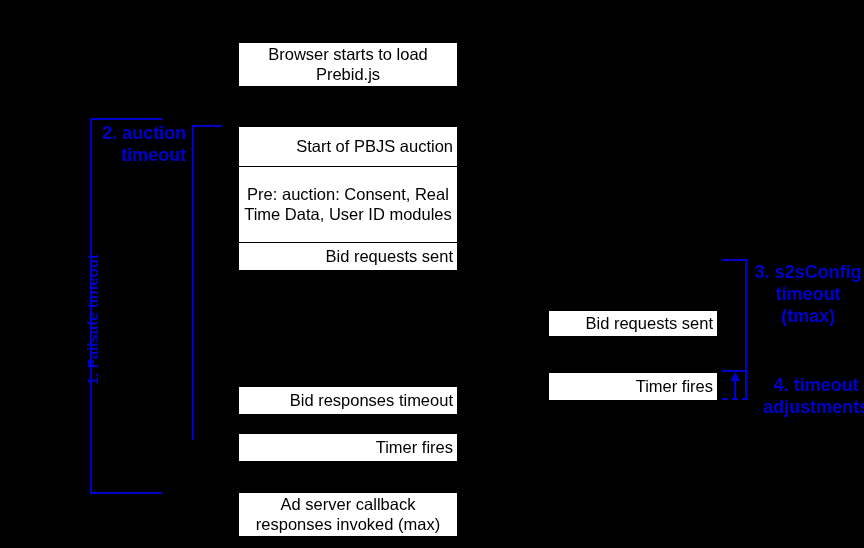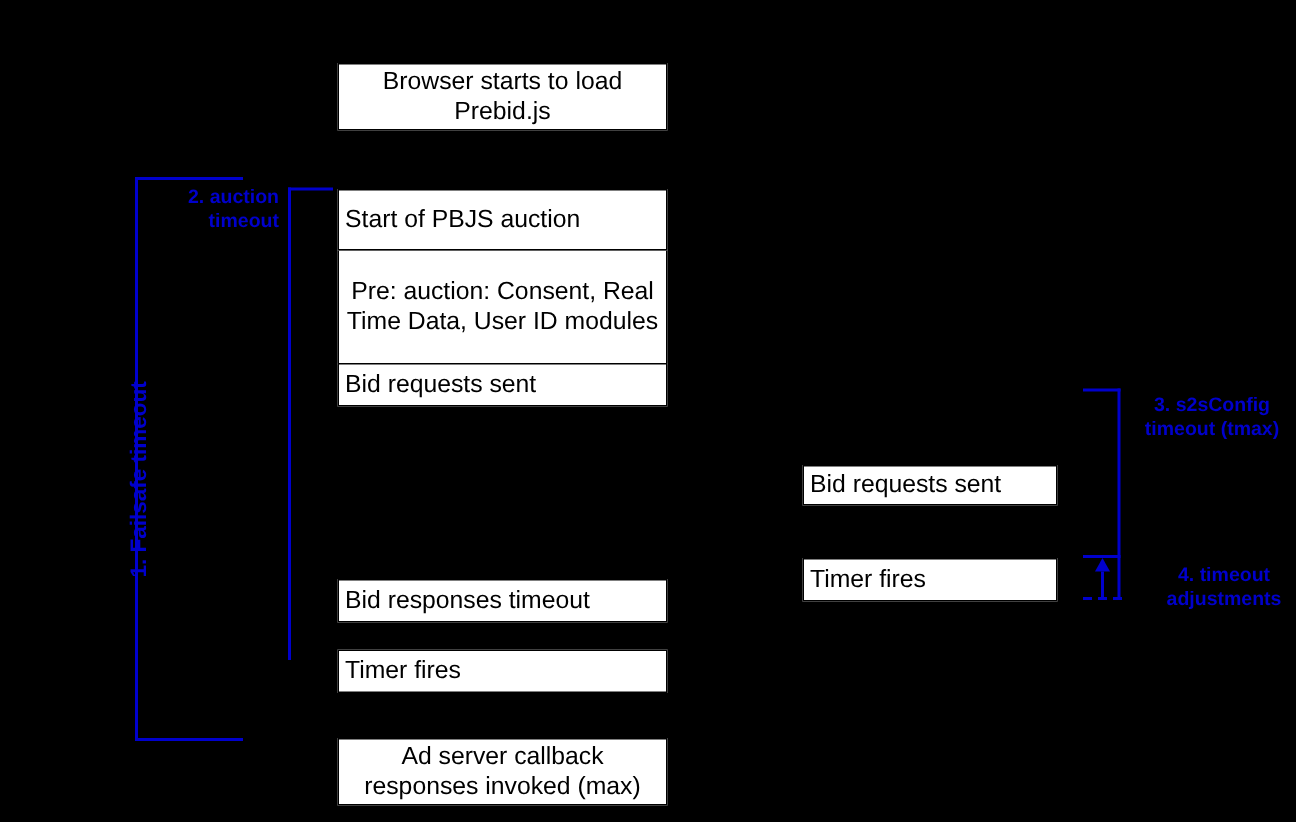--- a/index.html
+++ b/index.html
@@ -23,34 +23,35 @@
   }
   
   .box {
     position: absolute;
     background: #ffffff;
     color: #000000;
     border: 1px solid #000000;
     box-sizing: border-box;
     display: flex;
     align-items: center;
-    justify-content: flex-start;
+    justify-content: flex-end;
     text-align: center;
     font-size: 16.5px;
     line-height: 1.18;
     padding: 2px 4px;
+    margin-left: 13px;
   }
   .box span { display: block; }
 
   
   .blue-label {
     position: absolute;
     color: #0000cc;
     font-weight: bold;
-    font-size: 13px;
+    font-size: 18px;
     line-height: 1.22;
   }
   .blue-label.right-al { text-align: right; }
   .blue-label.left-al  { text-align: center; }
 
   .vert-label {
     position: absolute;
     color: #0000cc;
     font-weight: bold;
     font-size: 15px;

